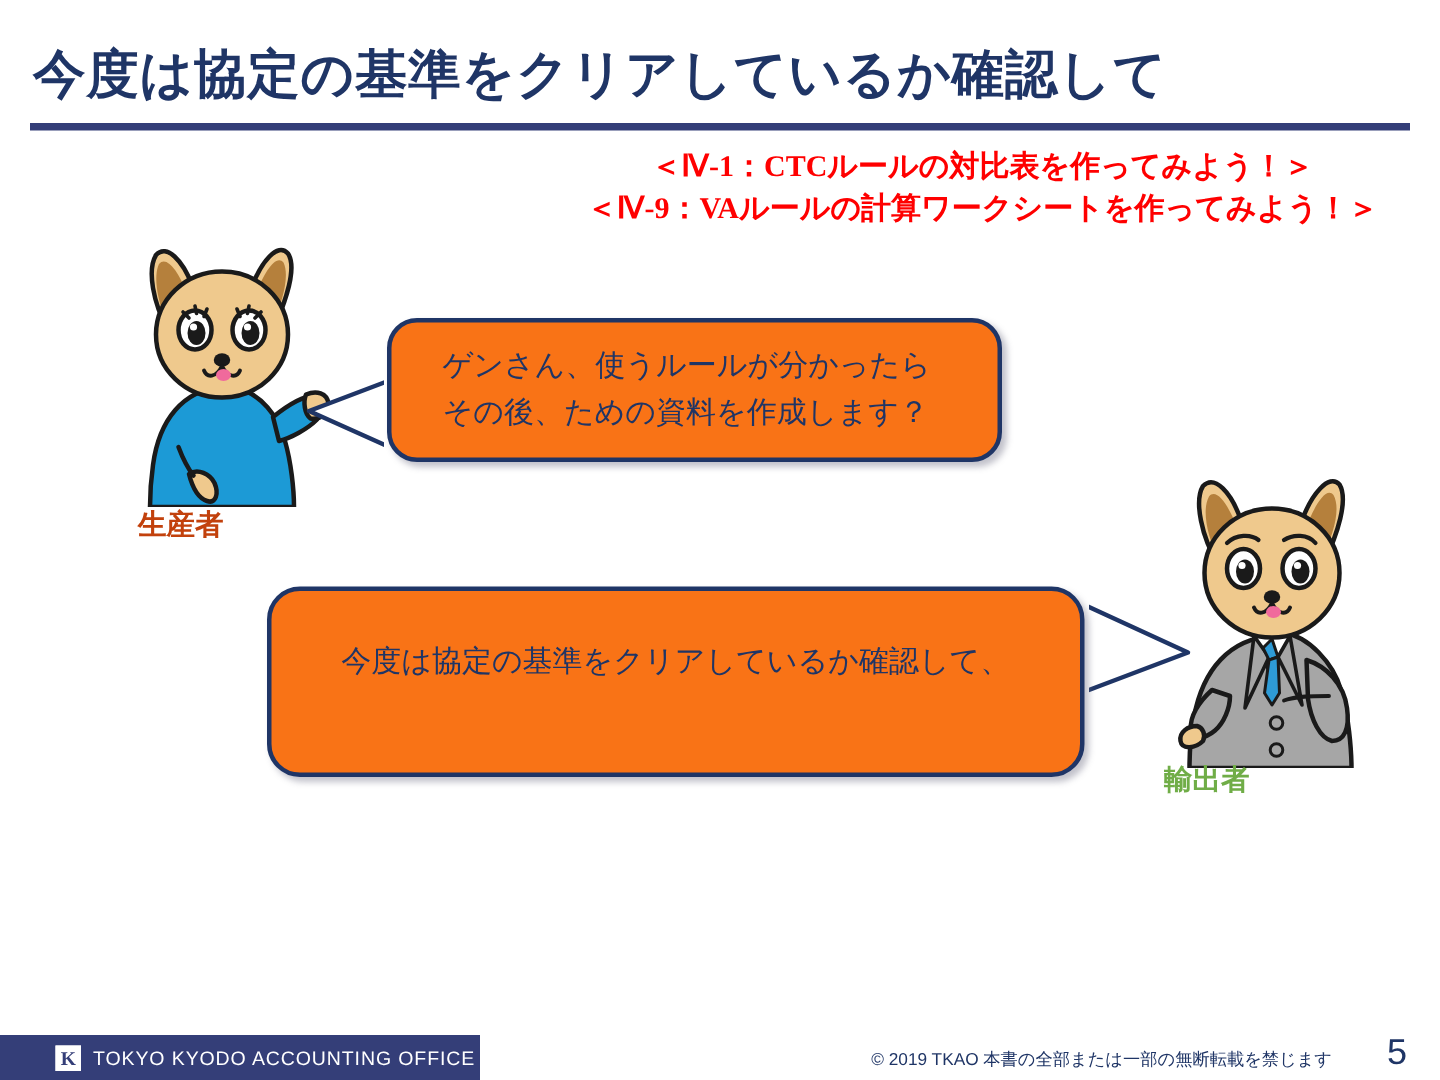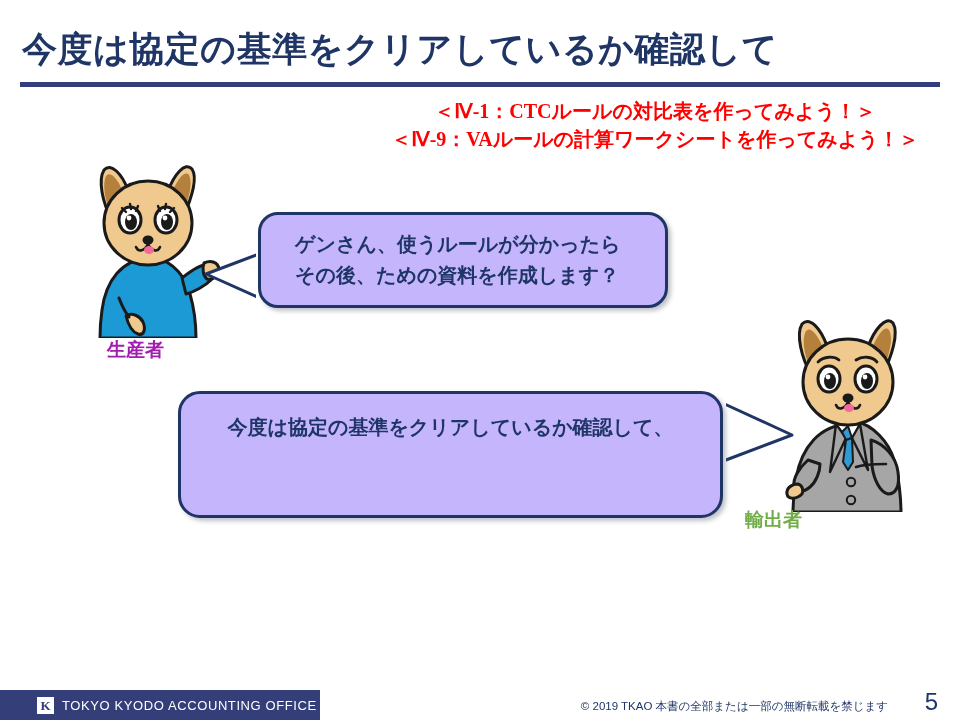--- a/index.html
+++ b/index.html
@@ -49,26 +49,25 @@
     color: #FF0000;
     line-height: 28px;
     white-space: nowrap;
     font-family: Liberation Serif, serif;
   }
   .subtitle-line.line2 { letter-spacing: 0px; }
 
   
   .bubble {
     position: absolute;
-    background: #c4b5fd;
+    background: #f97316;
     border: 3px solid #1F3566;
     border-radius: 18px;
     box-sizing: border-box;
     box-shadow: 3px 3px 4px rgba(120,120,140,0.45);
-    font-weight: bold;
   }
   .bubble-text {
     color: #1F3566;
     font-size: 20px;
     line-height: 31px;
     white-space: nowrap;
   }
 
   #bubble-producer {
     left: 258px;
@@ -83,45 +82,45 @@
   }
 
   #bubble-exporter {
     left: 178px;
     top: 391px;
     width: 545px;
     height: 127px;
     border-radius: 22px;
   }
   #bubble-exporter .bubble-text {
-    padding: 18px 0 0 0;
+    padding: 32px 0 0 0;
     text-align: center;
   }
 
   
   .tail-svg {
     position: absolute;
     overflow: visible;
     pointer-events: none;
   }
 
   
   .char-label {
     position: absolute;
     font-size: 19px;
     font-weight: bold;
     white-space: nowrap;
   }
   #label-producer {
-    left: 107px;
+    left: 92px;
     top: 337px;
-    color: #a21caf;
+    color: #c2410c;
   }
   #label-exporter {
-    left: 745px;
+    left: 776px;
     top: 507px;
     color: #70AD47;
   }
 
   
   .character { position: absolute; }
   #character-producer { left: 78px; top: 158px; width: 150px; height: 180px; }
   #character-exporter { left: 768px; top: 312px; width: 165px; height: 200px; }
 
   

